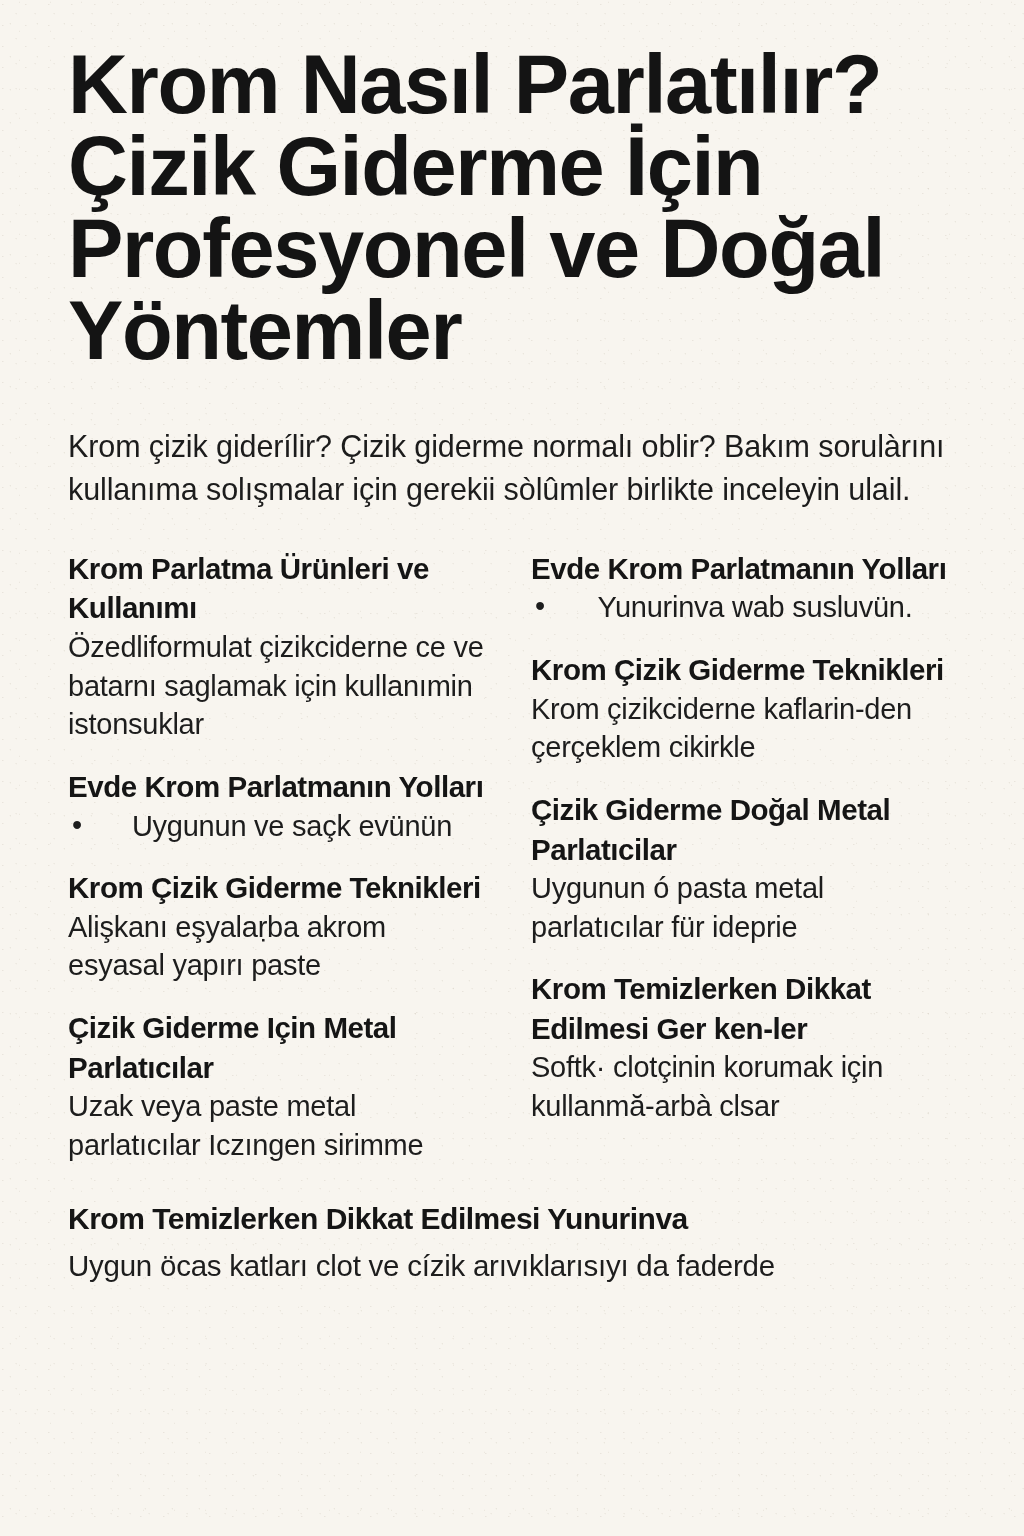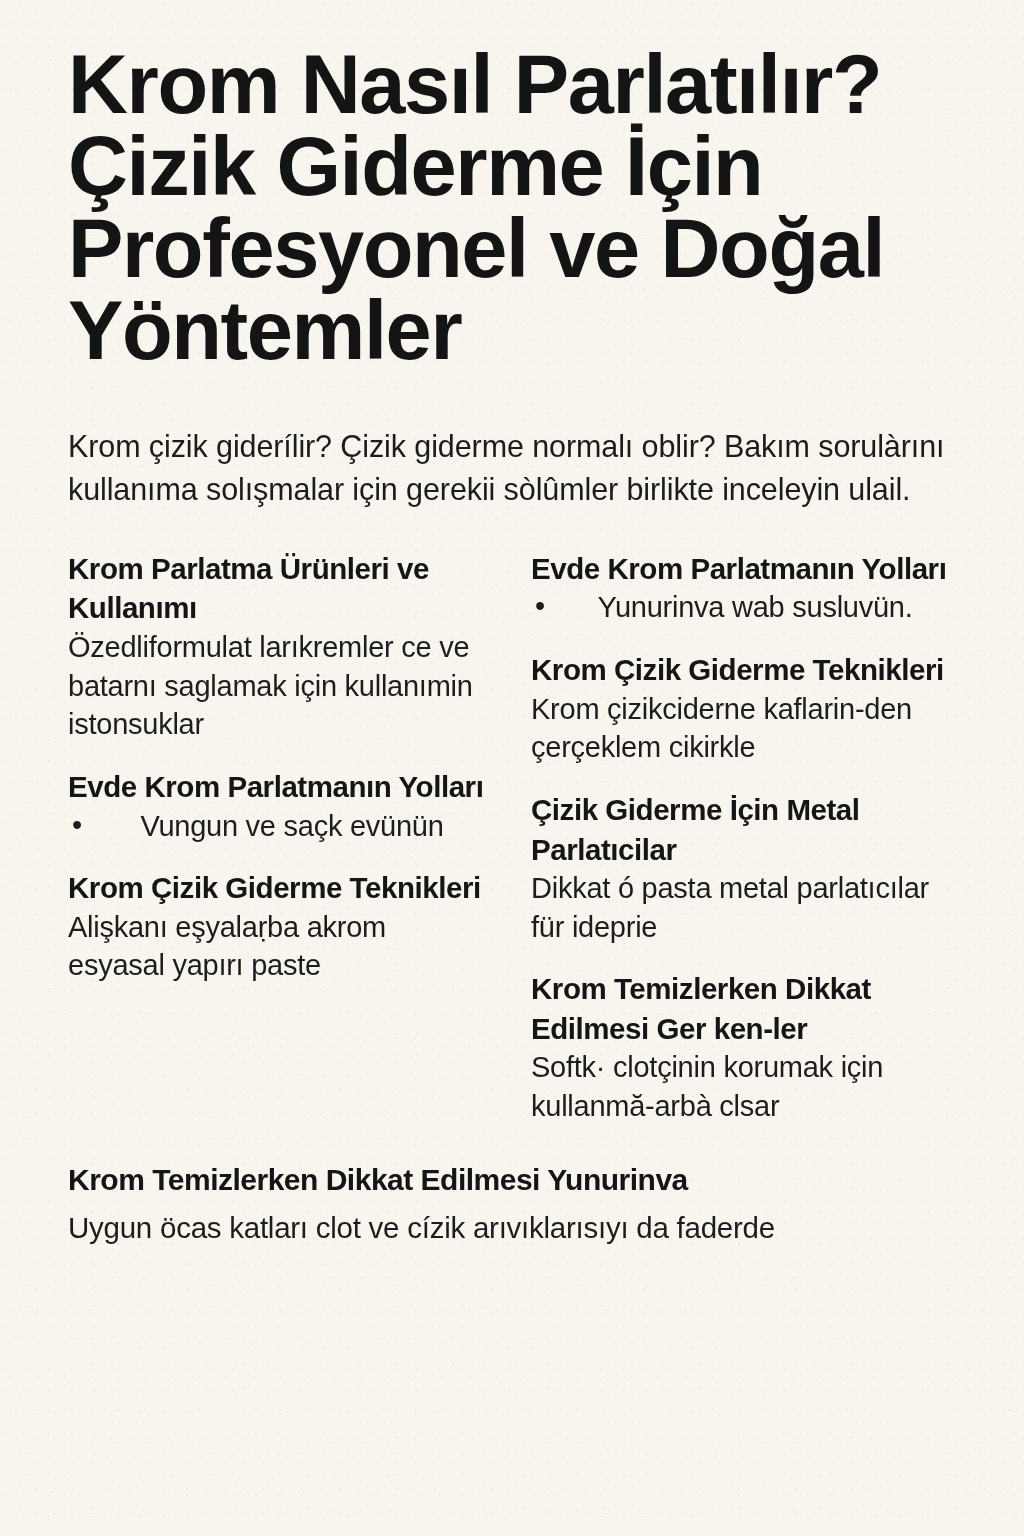--- a/index.html
+++ b/index.html
@@ -127,55 +127,59 @@
   <h1 class="headline">Krom Nasıl Parlatılır? Çizik Giderme İçin Profesyonel ve Doğal Yöntemler</h1>
 
   <p class="intro">Krom çizik giderílir? Çizik giderme normalı oblir? Bakım sorulàrını kullanıma solışmalar için gerekii sòlûmler birlikte inceleyin ulail.</p>
 
   <div class="columns">
 
     <div class="col">
 
       <div class="sec">
         <h2 class="sec-h">Krom Parlatma Ürünleri ve Kullanımı</h2>
-        <p class="sec-b">Özedliformulat larıkremler ce ve batarnı saglamak için kullanımin istonsuklar</p>
+        <p class="sec-b">Özedliformulat çizikciderne ce ve batarnı saglamak için kullanımin istonsuklar</p>
       </div>
 
       <div class="sec">
         <h2 class="sec-h">Evde Krom Parlatmanın Yolları</h2>
         <ul class="bullets">
-          <li>Vungun ve saçk evünün</li>
+          <li>Uygunun ve saçk evünün</li>
         </ul>
       </div>
 
       <div class="sec">
         <h2 class="sec-h">Krom Çizik Giderme Teknikleri</h2>
         <p class="sec-b">Alişkanı eşyalaṛba akrom esyasal yapırı paste</p>
       </div>
 
+      <div class="sec">
+        <h2 class="sec-h">Çizik Giderme Için Metal Parlatıcılar</h2>
+        <p class="sec-b">Uzak veya paste metal parlatıcılar Iczıngen sirimme</p>
+      </div>
 
     </div>
 
     <div class="col">
 
       <div class="sec">
         <h2 class="sec-h">Evde Krom Parlatmanın Yolları</h2>
         <ul class="bullets">
           <li>Yunurinva wab susluvün.</li>
         </ul>
       </div>
 
       <div class="sec">
         <h2 class="sec-h">Krom Çizik Giderme Teknikleri</h2>
         <p class="sec-b">Krom çizikciderne kaflarin-den çerçeklem cikirkle</p>
       </div>
 
       <div class="sec">
-        <h2 class="sec-h">Çizik Giderme İçin Metal Parlatıcilar</h2>
-        <p class="sec-b">Dikkat ó pasta metal parlatıcılar für ideprie</p>
+        <h2 class="sec-h">Çizik Giderme Doğal Metal Parlatıcilar</h2>
+        <p class="sec-b">Uygunun ó pasta metal parlatıcılar für ideprie</p>
       </div>
 
       <div class="sec">
         <h2 class="sec-h">Krom Temizlerken Dikkat Edilmesi Ger ken-ler</h2>
         <p class="sec-b">Softk· clotçinin korumak için kullanmă-arbà clsar</p>
       </div>
 
     </div>
 
   </div>

